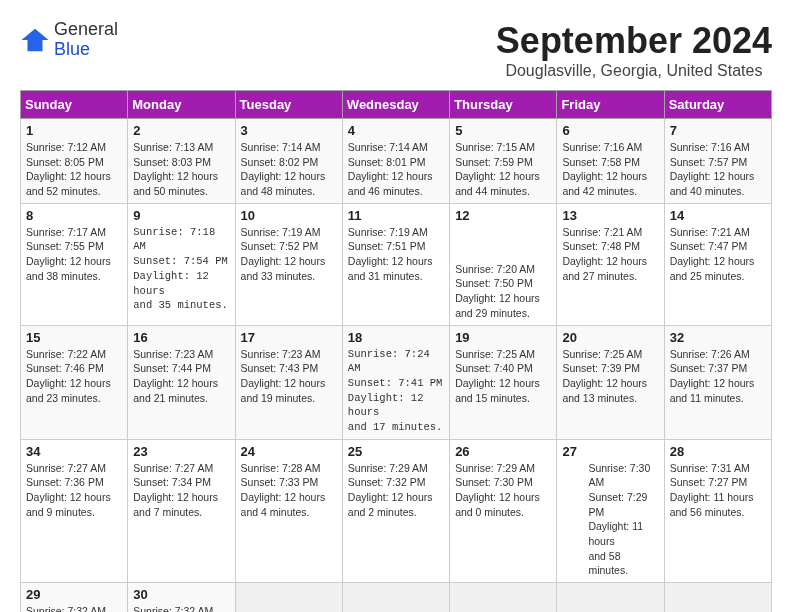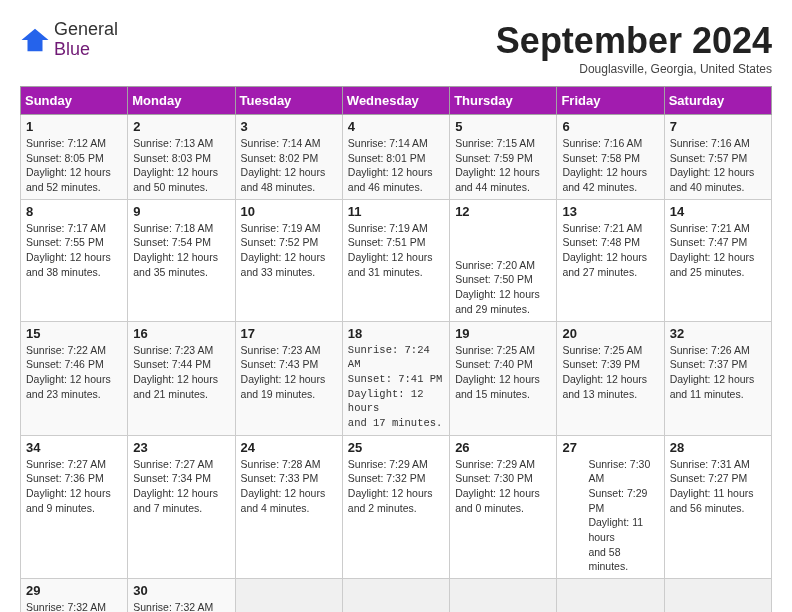--- a/index.html
+++ b/index.html
@@ -20,35 +20,35 @@
       display: flex;
       align-items: center;
       gap: 4px;
     }
     .logo-text {
       font-size: 18px;
       font-weight: normal;
       line-height: 1.1;
     }
     .logo-general { color: #333; }
-    .logo-blue { color: #701a75; }
+    .logo-blue { color: #1d4ed8; }
     .logo-icon {
       width: 30px;
       height: 30px;
     }
     .title-area {
-      text-align: right;
+      text-align: center;
     }
     .month-title {
       font-size: 36px;
       font-weight: bold;
       color: #222;
     }
     .location {
-      font-size: 12px;
+      font-size: 16px;
       color: #444;
     }
     .calendar {
       width: 100%;
       border-collapse: collapse;
       font-size: 11px;
     }
     .calendar thead th {
       background: #a21caf;
       color: #fff;
@@ -174,21 +174,21 @@
       <tr>
         <td>
           <span class="day-num">8</span>
           <div class="day-info" style="white-space: pre-line;">Sunrise: 7:17 AM
 Sunset: 7:55 PM
 Daylight: 12 hours
 and 38 minutes.</div>
         </td>
         <td>
           <span class="day-num">9</span>
-          <div class="day-info" style="white-space: pre-line;">Sunrise: 7:18 AM
+          <div class="day-info" style="white-space: pre-line; font-family: Liberation Mono, monospace;">Sunrise: 7:18 AM
 Sunset: 7:54 PM
 Daylight: 12 hours
 and 35 minutes.</div>
         </td>
         <td>
           <span class="day-num">10</span>
           <div class="day-info" style="white-space: pre-line;">Sunrise: 7:19 AM
 Sunset: 7:52 PM
 Daylight: 12 hours
 and 33 minutes.</div>

